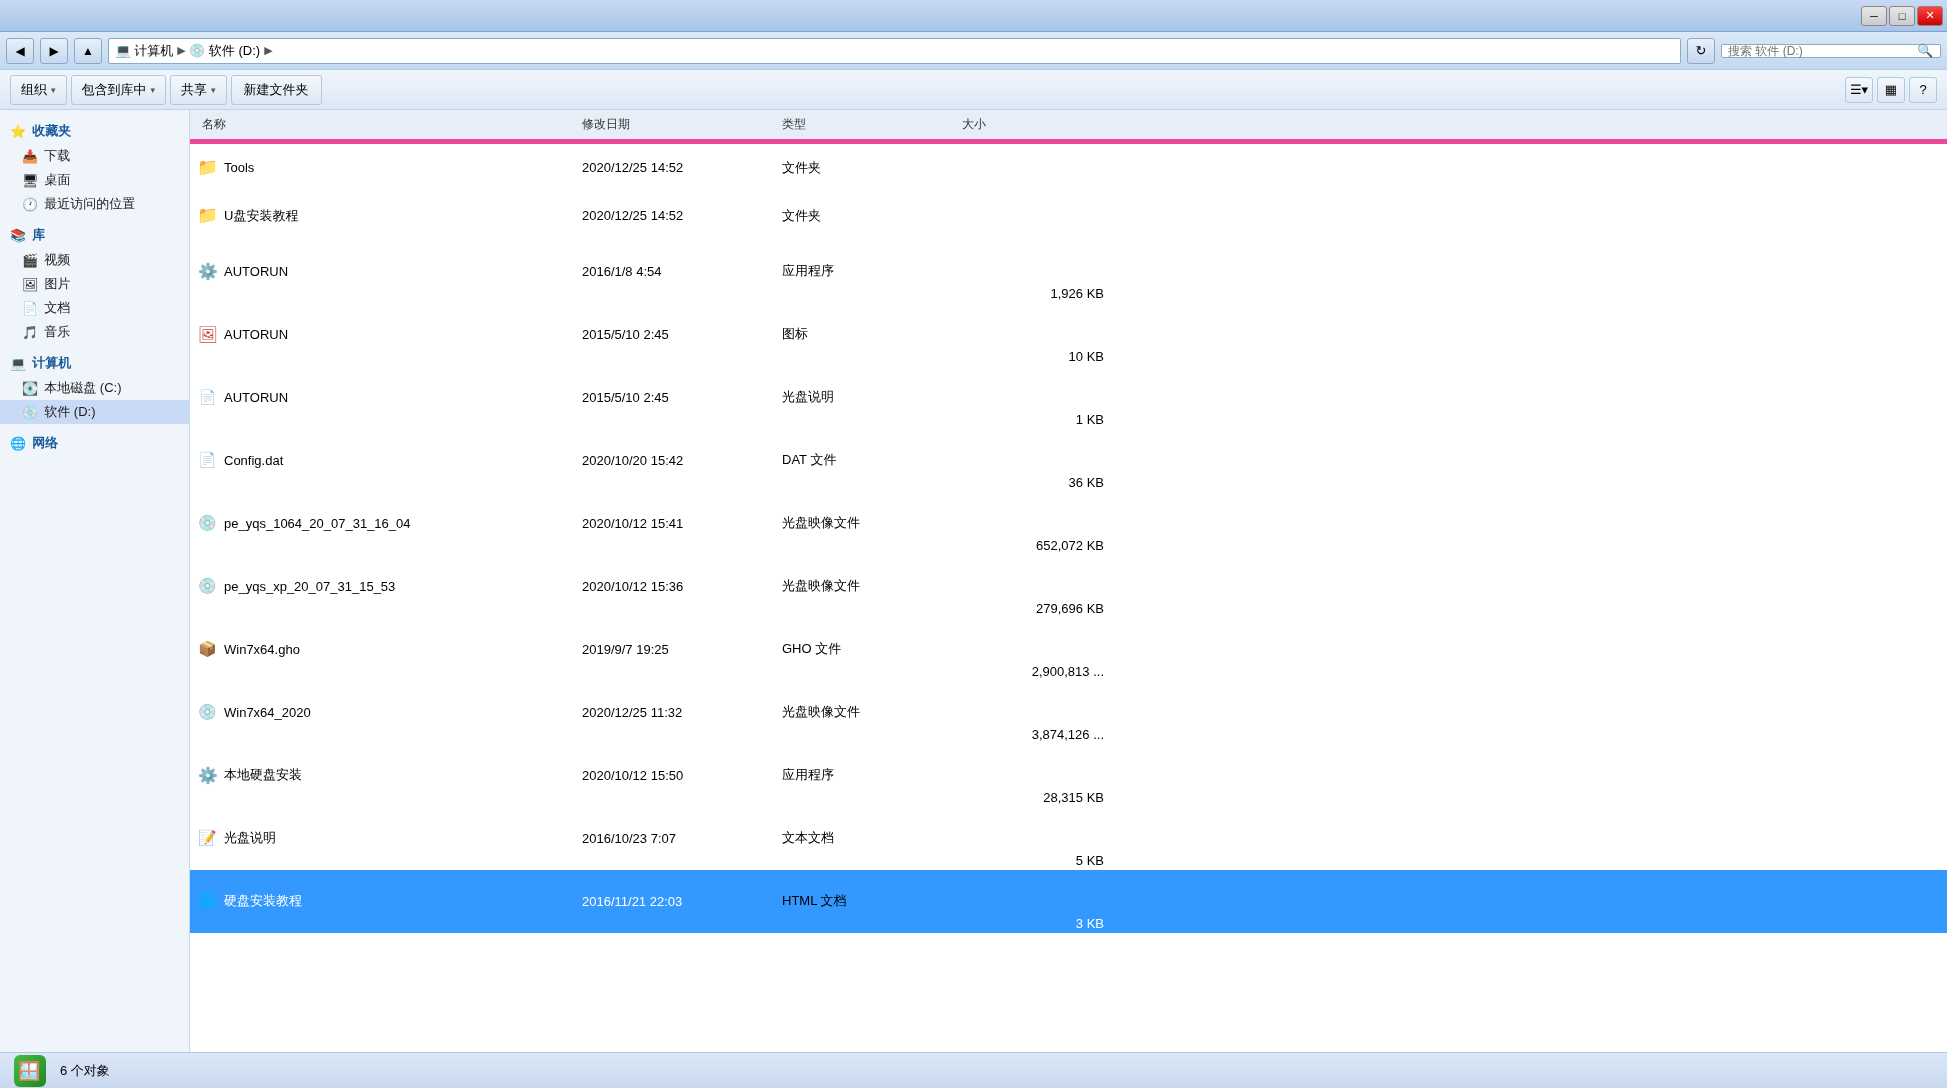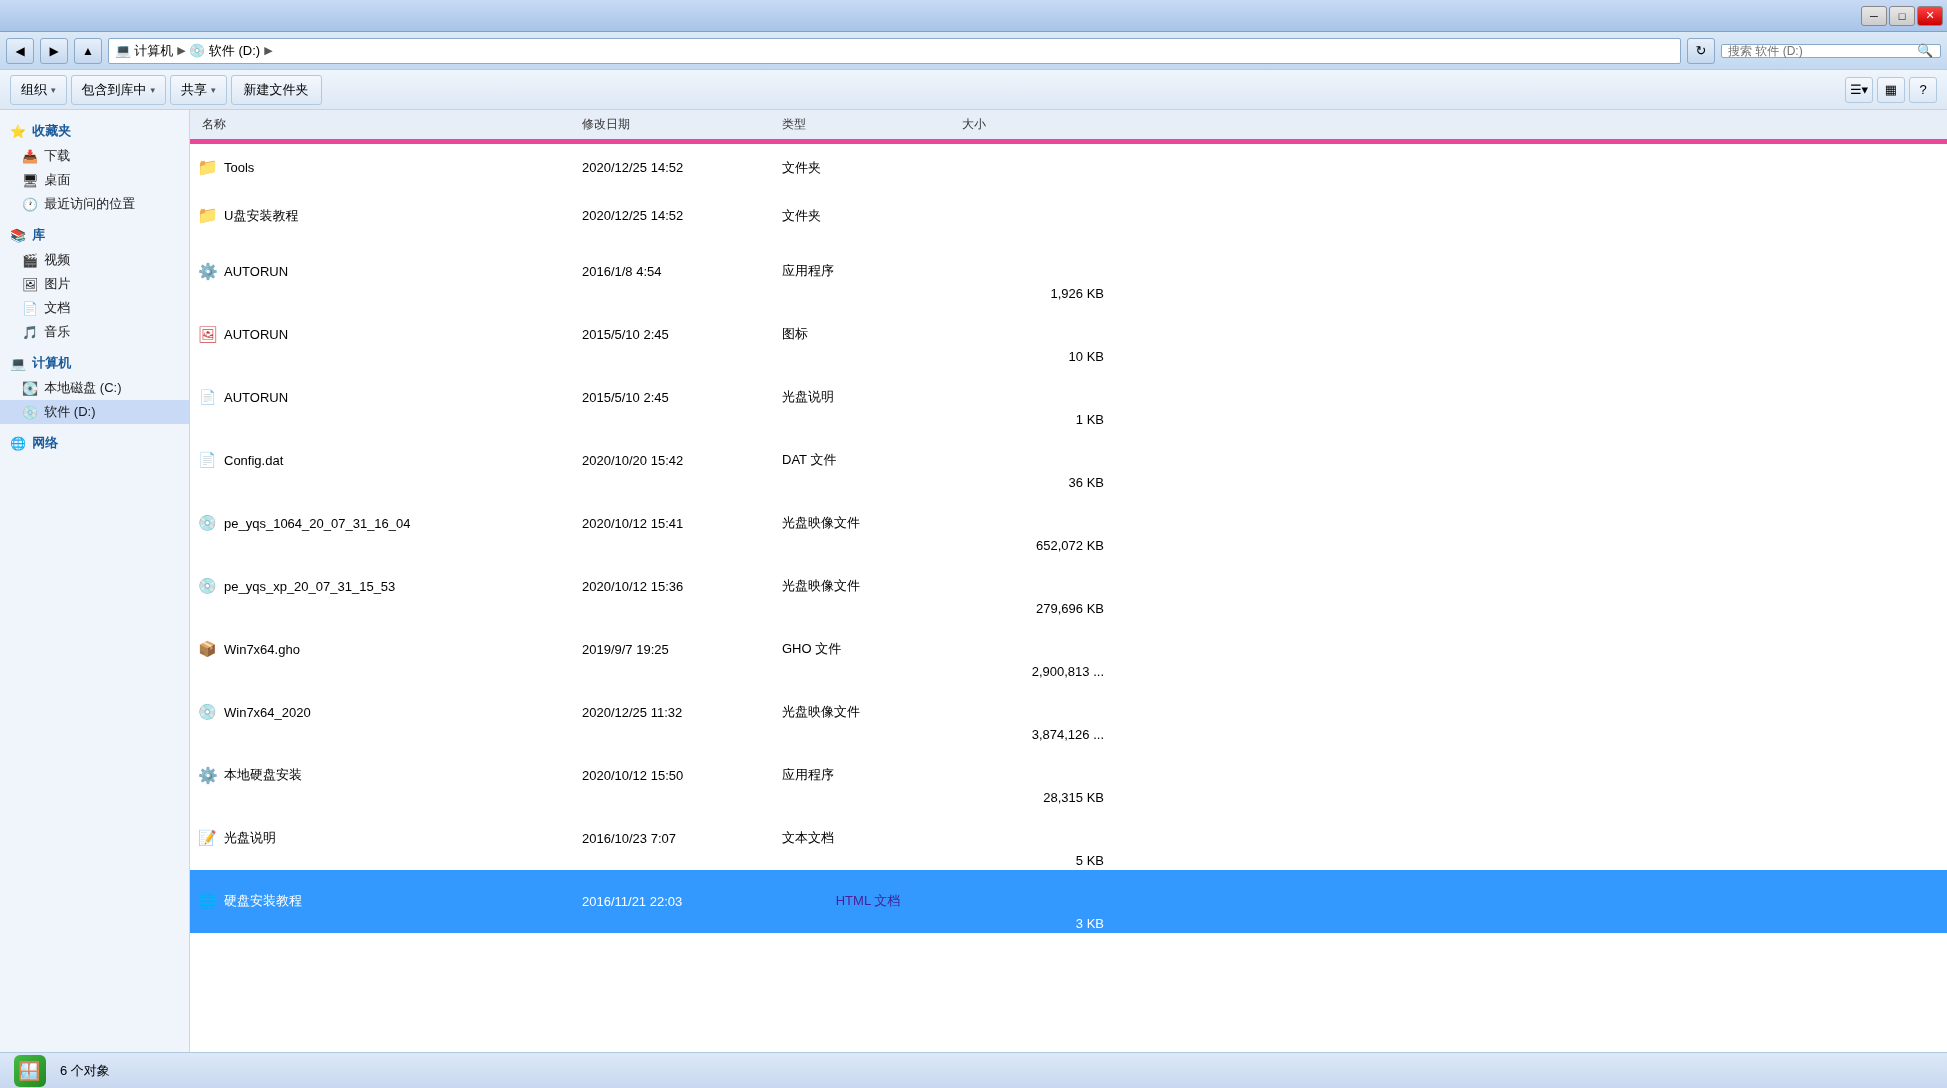--- a/index.html
+++ b/index.html
@@ -227,21 +227,21 @@
     .file-row {
       display: grid;
       grid-template-columns: 380px 200px 180px 150px;
       padding: 1px 8px;
       align-items: center;
       font-size: 13px;
       border-bottom: 1px solid transparent;
       cursor: pointer;
     }
     .file-row.selected { background: #3399ff; color: #fff; }
-    .file-row.selected .file-type { color: #4c1d95; text-align: center; }
+    .file-row.selected .file-type { color: #000000; }
     .file-name-cell {
       display: flex;
       align-items: center;
       gap: 6px;
       padding: 2px 0;
     }
     .file-icon {
       width: 20px;
       height: 20px;
       display: inline-flex;

